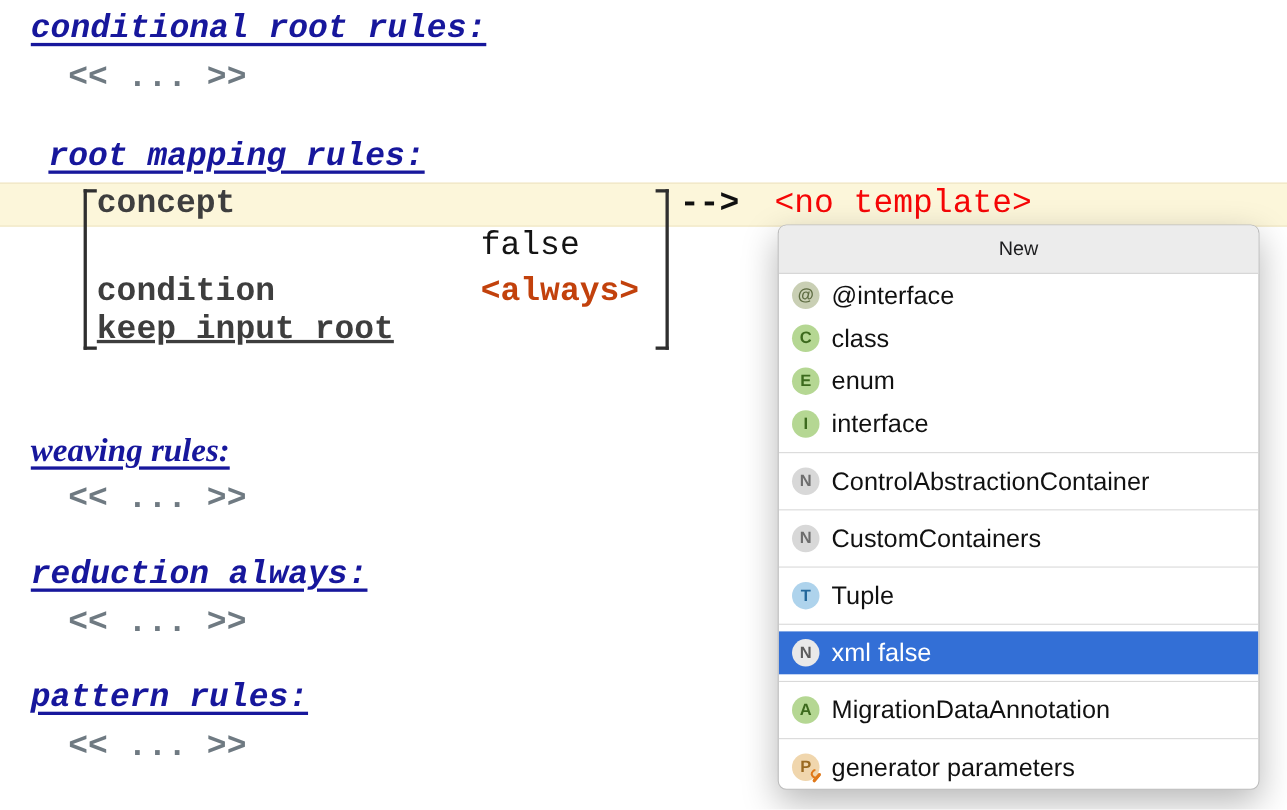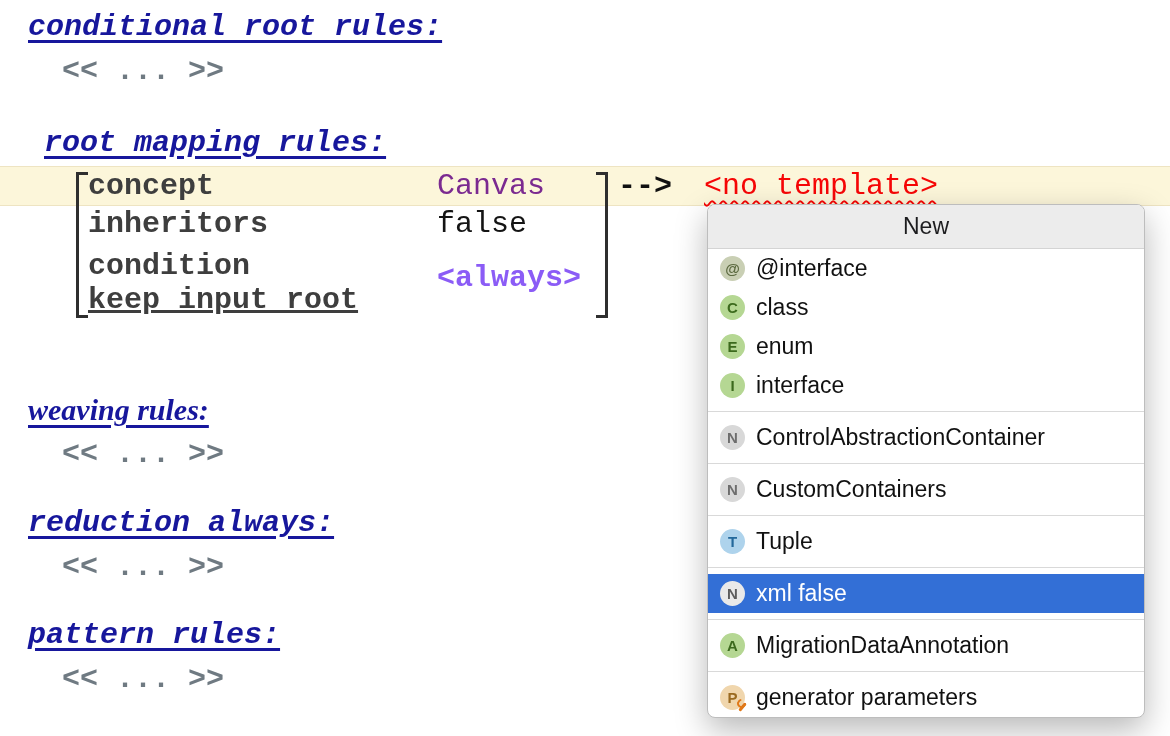--- a/index.html
+++ b/index.html
@@ -8,23 +8,23 @@
   .abs{position:absolute;white-space:pre;text-align:right;}
 
   
   .sec-title{font:italic bold 30px "Liberation Mono",monospace;color:#17179c;
              text-decoration:underline;text-decoration-thickness:3px;text-underline-offset:5px;}
   .ph{font:bold 30px "Liberation Mono",monospace;color:#6f7a82;}
   .mono{font:30px "Liberation Mono",monospace;color:#141414;}
   .key{font-weight:bold;color:#3e3e3e;}
   .v-purple{color:#7b2a90;}
   .v-plain{color:#141414;}
-  .v-gray{color:#8b5cf6;font-weight:bold;margin-top:12px;}
+  .v-gray{color:#c2410c;font-weight:bold;}
   .arrowtxt{font-weight:bold;color:#101010;}
-  .err{color:#f60606;text-decoration:underline;text-decoration-style:wavy;
+  .err{color:#f60606;text-decoration-style:wavy;
        text-decoration-color:#f60606;text-decoration-thickness:2px;
        text-underline-offset:6px;text-decoration-skip-ink:none;}
 
   .p-sec1{left:28px;top:10px;}   .p-ph1{left:62px;top:54px;}
   .p-sec2{left:28px;top:126px;margin-left:16px;}
   .p-sec3{left:28px;top:393px;font-family:Liberation Serif, serif;}  .p-ph3{left:62px;top:437px;}
   .p-sec4{left:28px;top:506px;}  .p-ph4{left:62px;top:550px;}
   .p-sec5{left:28px;top:618px;}  .p-ph5{left:62px;top:662px;}
 
   .caret-row{left:0;top:166px;width:1170px;height:40px;background:#fcf6da;
@@ -39,21 +39,21 @@
   .bl{left:76px;border-left:3px solid #2f2f2f;border-top:3px solid #2f2f2f;border-bottom:3px solid #2f2f2f;}
   .brk{left:596px;border-right:3px solid #2f2f2f;border-top:3px solid #2f2f2f;border-bottom:3px solid #2f2f2f;}
 
   
   .popup{position:absolute;left:707px;top:204px;width:438px;background:#ffffff;
          border:1px solid #bdbdbd;border-radius:8px;overflow:hidden;
          box-shadow:0 12px 32px rgba(0,0,0,.28);
          font-family:"Liberation Sans",sans-serif;z-index:10;}
   .popup-header{height:44px;background:#ececec;border-bottom:1px solid #d4d4d4;
                 display:flex;align-items:center;justify-content:center;
-                font-size:23px;color:#1d1d1f;}
+                font-size:18px;color:#1d1d1f;}
   .popup-item{height:39px;display:flex;align-items:center;gap:11px;
               padding:0 12px;font-size:23px;color:#111;cursor:default;}
   .popup-item.selected{background:#336fd6;color:#ffffff;}
   .sep{border-top:1px solid #d9d9d9;margin:6px 0;height:0;}
   .cicon{width:25px;height:25px;border-radius:50%;display:flex;align-items:center;
          justify-content:center;font-size:15px;font-weight:bold;flex:0 0 auto;position:relative;}
   .ic-ann{background:#c9cfb4;color:#5c6a40;}
   .ic-cls{background:#b5d793;color:#3c6a1d;}
   .ic-node{background:#d8d8d8;color:#6d6d6d;}
   .ic-node-light{background:#e9e9e9;color:#5c5c5c;}
@@ -75,23 +75,21 @@
 
   <div class="abs sec-title p-sec1">conditional root rules:</div>
   <div class="abs ph p-ph1">&lt;&lt; ... &gt;&gt;</div>
 
   <div class="abs sec-title p-sec2">root mapping rules:</div>
 
   <div class="abs bracket bl"></div>
   <div class="abs bracket brk"></div>
 
   <span class="abs mono key row-1 col-key">concept</span>
-  <span class="abs mono v-purple row-1 col-val">Canvas</span>
 
-  <span class="abs mono key row-2 col-key">inheritors</span>
   <span class="abs mono v-plain row-2 col-val">false</span>
 
   <span class="abs mono key row-3 col-key">condition</span>
   <span class="abs mono v-gray row-3 col-val">&lt;always&gt;</span>
 
   <span class="abs mono key row-4 col-key">keep input root</span>
 
   <span class="abs mono arrowtxt pos-arrow">--&gt;</span>
   <span class="abs mono err pos-consequence">&lt;no template&gt;</span>
 

